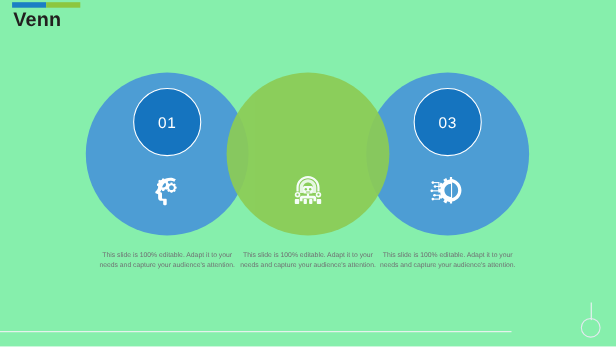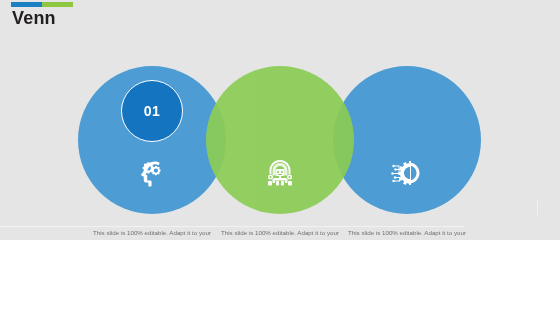--- a/index.html
+++ b/index.html
@@ -6,22 +6,22 @@
     margin: 0;
     padding: 0;
     background: #ffffff;
   }
   body {
     font-family: "Liberation Sans", sans-serif;
   }
   .slide {
     position: relative;
     width: 560px;
-    height: 240px;
-    background: #e5e5e5;
+    height: 315px;
+    background: #86efac;
     overflow: hidden;
   }
 
   
   .accent-bar {
     position: absolute;
     left: 11px;
     top: 2px;
     width: 62px;
     height: 5px;
@@ -84,21 +84,21 @@
     box-sizing: border-box;
     display: flex;
     align-items: center;
     justify-content: center;
   }
   .inner-circle.blue  { background: #1574bf; }
   .inner-circle.green { background: #7cc242; }
   .inner-number {
     color: #ffffff;
     font-size: 14px;
-    font-weight: bold;
+    font-weight: normal;
     letter-spacing: 0.5px;
   }
 
   .venn-icon {
     position: absolute;
     left: 50%;
     top: 90px;
     transform: translateX(-50%);
     width: 34px;
     height: 34px;
@@ -200,20 +200,23 @@
           <circle cx="51" cy="40" r="2" fill="#8ccc55"></circle>
           <rect x="8" y="48" width="8" height="9" rx="1.5"></rect>
           <rect x="48" y="48" width="8" height="9" rx="1.5"></rect>
           <rect x="24" y="48" width="6" height="9" rx="1.5"></rect>
           <rect x="34" y="48" width="6" height="9" rx="1.5"></rect>
         </svg>
       </div>
     </div>
 
     <div class="venn-circle c3">
+      <div class="inner-circle blue">
+        <span class="inner-number">03</span>
+      </div>
       <div class="venn-icon">
         <svg width="32" height="32" viewBox="0 0 64 64" fill="#ffffff">
           <path d="M34 8v4.3c-1.6 0.2-3.2 0.6-4.6 1.2l-2.2-3.7-5.2 3 2.2 3.8c-1.2 1-2.2 2.1-3.1 3.4l-3.8-2.2-3 5.2 3.8 2.2c-0.5 1.5-0.9 3-1.1 4.6H13v6h4c0.2 1.6 0.6 3.2 1.1 4.6l-3.8 2.2 3 5.2 3.8-2.2c0.9 1.2 1.9 2.4 3.1 3.4l-2.2 3.8 5.2 3 2.2-3.7c1.5 0.6 3 1 4.6 1.2V56h4V8h-4zm2 36c-6.6 0-12-5.4-12-12s5.4-12 12-12v24z" transform="translate(2,0)"></path>
           <path d="M36 8c13.3 0 24 10.7 24 24S49.3 56 36 56V44c6.6 0 12-5.4 12-12s-5.4-12-12-12V8z" opacity="0"></path>
           <path d="M36 11c11.6 0 21 9.4 21 21s-9.4 21-21 21v-6c8.3 0 15-6.7 15-15s-6.7-15-15-15v-6z"></path>
           <circle cx="36" cy="32" r="9" fill="none" stroke="#ffffff" stroke-width="0"></circle>
           <rect x="6" y="17" width="10" height="2"></rect>
           <circle cx="5" cy="18" r="2.4"></circle>
           <rect x="10" y="24" width="10" height="2"></rect>
           <circle cx="9" cy="25" r="2.4"></circle>

